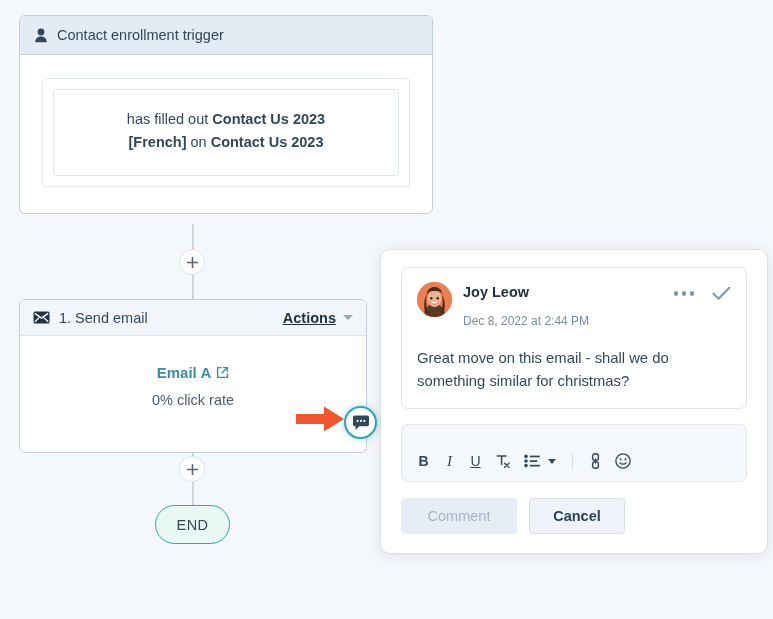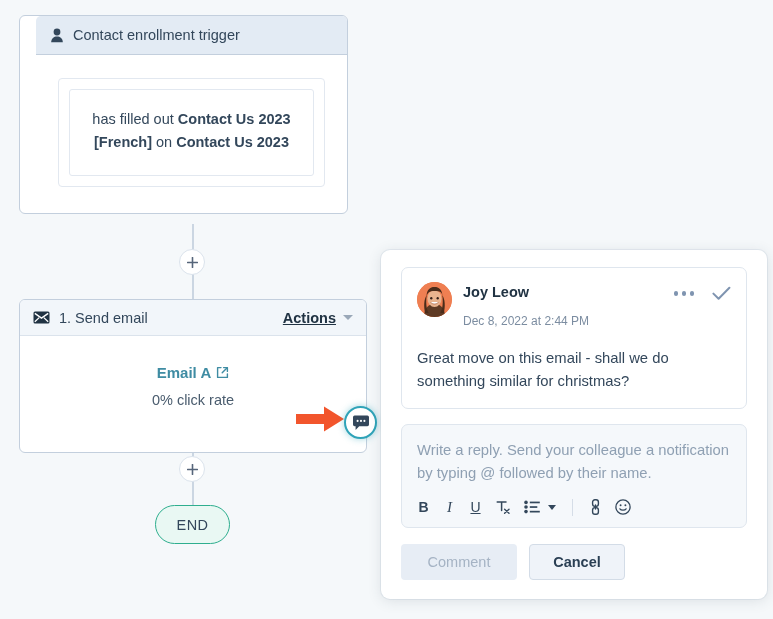--- a/index.html
+++ b/index.html
@@ -50,27 +50,26 @@
     cursor: pointer;
   }
   .plus-1 { top: 249px; }
   .plus-2 { top: 456px; }
 
   
   .trigger-card {
     position: absolute;
     left: 19px;
     top: 15px;
-    width: 329px;
+    width: 414px;
     background: #ffffff;
     border: 1px solid #c3cfdd;
     border-radius: 6px;
     box-sizing: border-box;
     z-index: 1;
-    padding-left: 16px;
   }
   .trigger-header {
     background: #e3ebf4;
     border-bottom: 1px solid #c3cfdd;
     border-radius: 5px 5px 0 0;
     height: 38px;
     display: flex;
     align-items: center;
     padding: 0 14px;
     gap: 9px;
@@ -478,21 +477,20 @@
             <svg width="19" height="15" viewBox="0 0 19 15">
               <path d="M1.4 7.6 L6.6 12.8 L17.4 1.8" stroke="#7f94b0" stroke-width="2" fill="none" stroke-linecap="round" stroke-linejoin="round"></path>
             </svg>
           </span>
         </div>
       </div>
       <div class="comment-text">Great move on this email - shall we do something similar for christmas?</div>
     </div>
 
     <div class="reply-box">
-      <div class="reply-placeholder">Write a reply. Send your colleague a notification by typing @ followed by their name.</div>
       <div class="reply-toolbar">
         <span class="tb-btn" style="font-weight:bold;">B</span>
         <span class="tb-btn" style="font-style:italic;font-family:'Liberation Serif',serif;font-size:15px;">I</span>
         <span class="tb-btn" style="text-decoration:underline;">U</span>
         <span class="tb-btn">
           <svg width="16" height="16" viewBox="0 0 16 16">
             <path d="M2.2 3 H11 M6.6 3 V11.6" stroke="#33475b" stroke-width="1.5" stroke-linecap="round" fill="none"></path>
             <path d="M9.6 10.2 L14 14.2 M14 10.2 L9.6 14.2" stroke="#33475b" stroke-width="1.4" stroke-linecap="round" fill="none"></path>
           </svg>
         </span>

